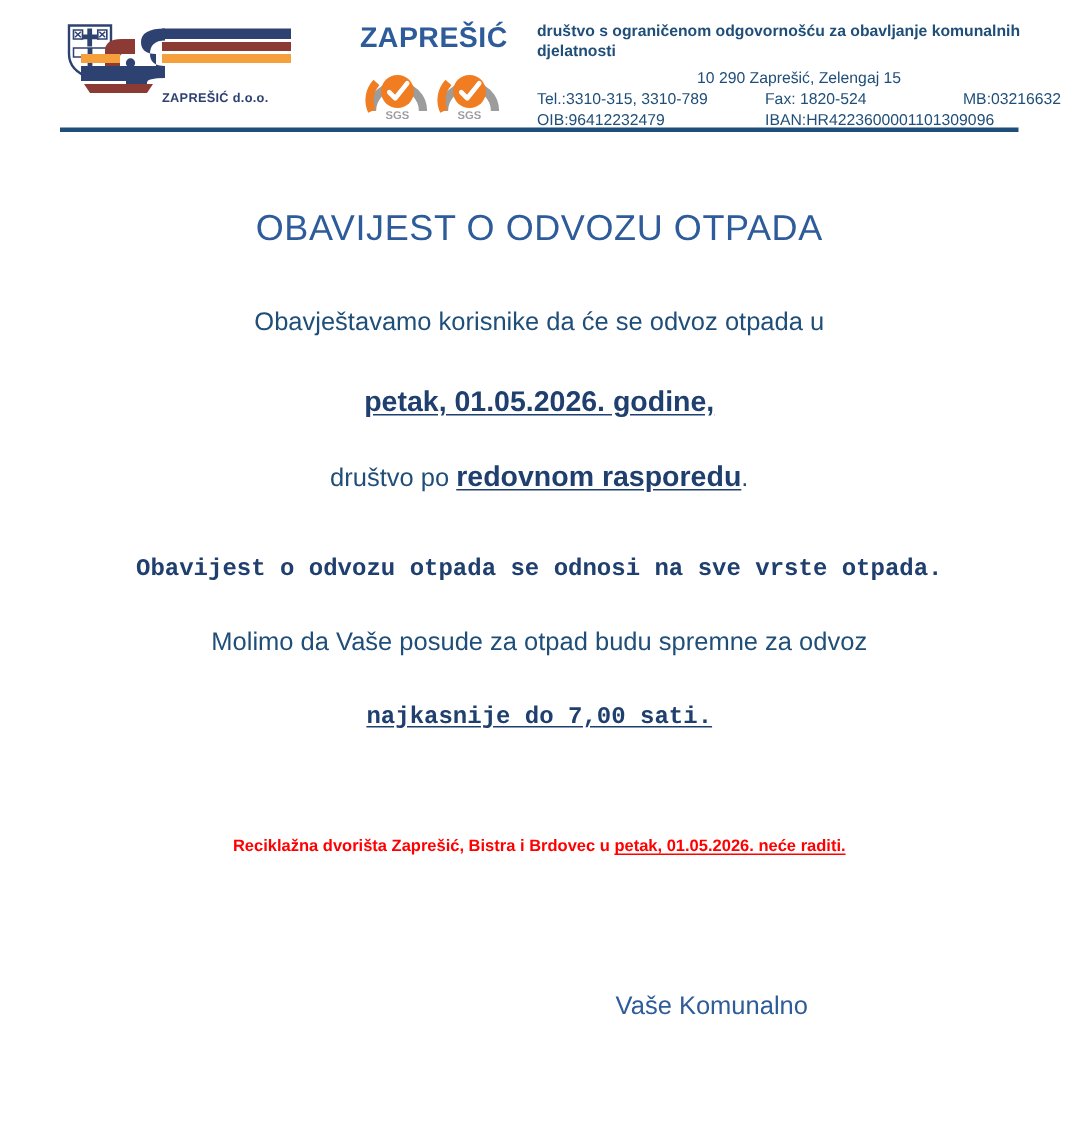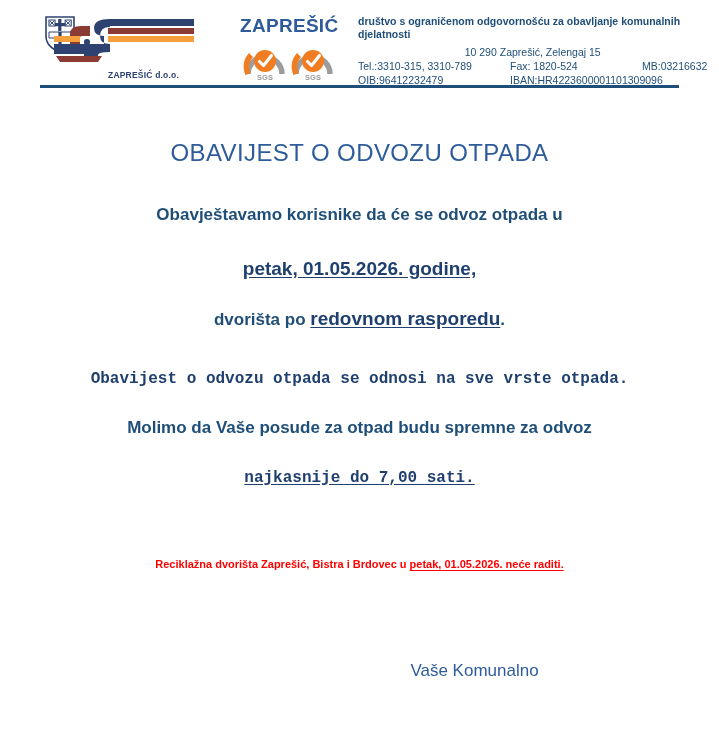--- a/index.html
+++ b/index.html
@@ -38,21 +38,21 @@
     height: 62px;
   }
   .logo-mark {
     position: relative;
     width: 160px;
     height: 48px;
   }
   .logo-caption {
     position: absolute;
     left: 68px;
-    top: 56px;
+    top: 46px;
     font-size: 8.5px;
     font-weight: bold;
     color: #2E4272;
     letter-spacing: 0.2px;
     white-space: nowrap;
   }
 
   
   .brand-col {
     flex: 0 0 108px;
@@ -123,21 +123,21 @@
     margin: 47px 0 0 0;
     line-height: 1.2;
   }
 
   .line {
     line-height: 1.25;
     margin: 0;
   }
   .t-normal {
     font-size: 17px;
-    font-weight: bold;
+    font-weight: normal;
     color: #1F4E79;
   }
   .t-strong {
     font-size: 19px;
     font-weight: bold;
     color: #1F3F6E;
   }
   .t-bold-small {
     font-size: 16px;
     font-weight: bold;
@@ -255,21 +255,21 @@
 
   <p class="line t-normal">Obavještavamo korisnike da će se odvoz otpada u</p>
 
   <div class="gap-2"></div>
 
   <p class="line t-strong u">petak, 01.05.2026. godine,</p>
 
   <div class="gap-3"></div>
 
   <p class="line">
-    <span class="t-normal">dvorišta po </span><span class="t-strong u">redovnom rasporedu</span><span class="t-normal">.</span>
+    <span class="t-normal">društvo po </span><span class="t-strong u">redovnom rasporedu</span><span class="t-normal">.</span>
   </p>
 
   <div class="gap-4"></div>
 
   <p class="line t-bold-small">Obavijest o odvozu otpada se odnosi na sve vrste otpada.</p>
 
   <div class="gap-5"></div>
 
   <p class="line t-normal">Molimo da Vaše posude za otpad budu spremne za odvoz</p>
 

